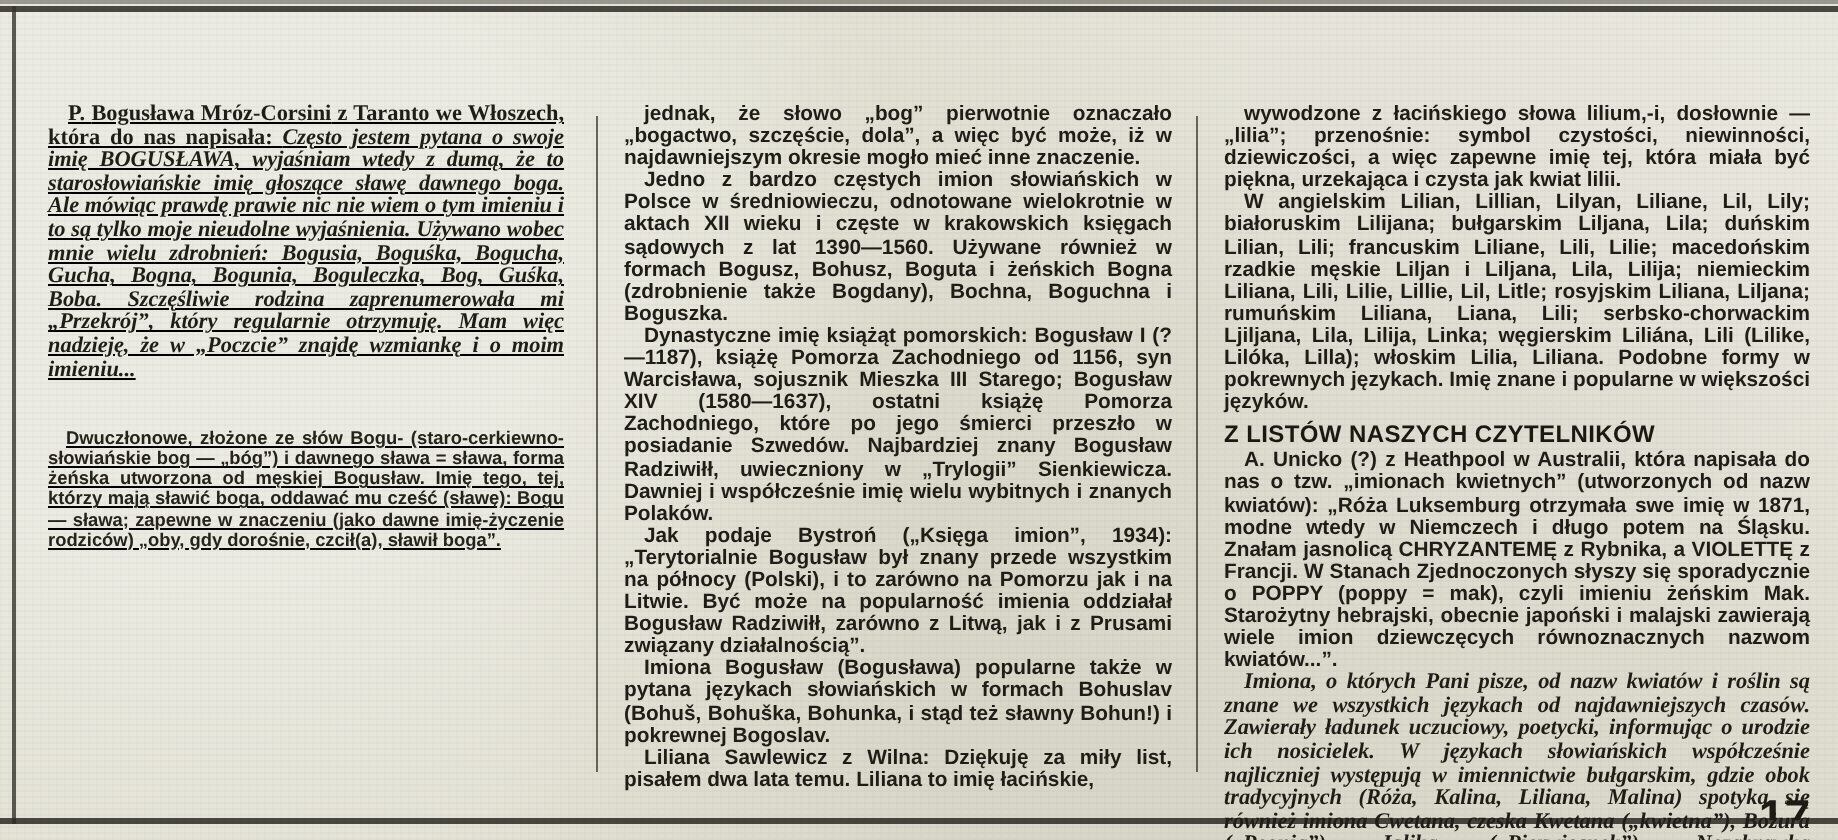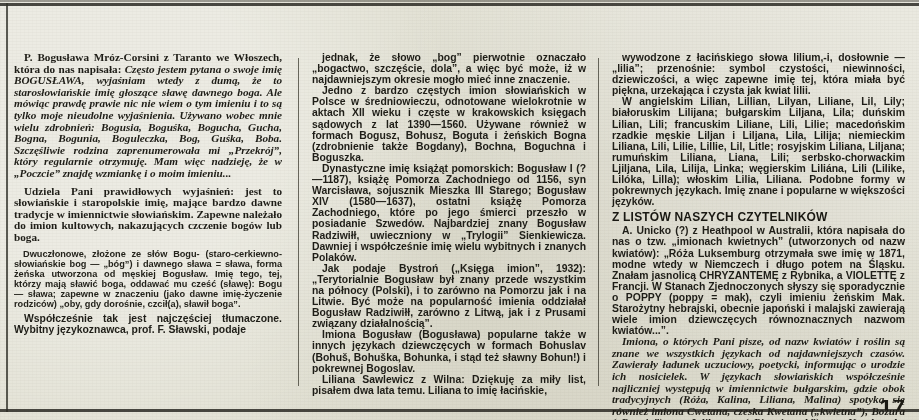--- a/index.html
+++ b/index.html
@@ -52,21 +52,21 @@
     position:absolute;right:20px;top:18px;
     font-family:"Liberation Sans", sans-serif;
     font-weight:bold;font-size:15px;color:#1f1e18;letter-spacing:.3px;
   }
 
   .cols{
     position:absolute;left:8px;right:4px;top:52px;bottom:12px;
     display:flex;
   }
   .col{position:relative;box-sizing:border-box;}
-  .c1{width:288px;padding:0 14px 0 6px;}
+  .c1{width:288px;padding:0 14px 0 16px;text-decoration:underline;}
   .c2{width:300px;padding:0 10px 0 16px;}
   .c3{width:auto;flex:1;padding:0 10px 0 16px;}
   .col + .col::before{
     content:"";position:absolute;left:2px;top:6px;bottom:22px;
     width:1px;background:#3b392f;opacity:.75;
   }
 
   p{margin:0;}
   .body-reg{
     font-family:"Liberation Serif", serif;
@@ -118,31 +118,29 @@
   <div class="rule-top2"></div>
   <div class="rule-top"></div>
   <div class="rule-left"></div>
   <div class="rule-bottom"></div>
 
 
   <div class="cols">
 
     <div class="col c1">
       <p class="body-reg"><span>P. </span><b class="nm">Bogusława Mróz-Corsini</b><span> z Taranto we Włoszech, która do nas napisała: </span><i>Często jestem pytana o swoje imię BOGUSŁAWA, wyjaśniam wtedy z dumą, że to starosłowiańskie imię głoszące sławę dawnego boga. Ale mówiąc prawdę prawie nic nie wiem o tym imieniu i to są tylko moje nieudolne wyjaśnienia. Używano wobec mnie wielu zdrobnień: Bogusia, Boguśka, Bogucha, Gucha, Bogna, Bogunia, Boguleczka, Bog, Guśka, Boba. Szczęśliwie rodzina zaprenumerowała mi „Przekrój”, który regularnie otrzymuję. Mam więc nadzieję, że w „Poczcie” znajdę wzmiankę i o moim imieniu...</i></p>
-      <p class="body-reg" style="margin-top:6px">Udziela Pani prawidłowych wyjaśnień: jest to słowiańskie i staropolskie imię, mające bardzo dawne tradycje w imiennictwie słowiańskim. Zapewne należało do imion kultowych, nakazujących czczenie bogów lub boga.</p>
-      <p class="body-small" style="margin-top:5px">Dwuczłonowe, złożone ze słów Bogu- (staro-cerkiewno-słowiańskie bog — „bóg”) i dawnego sława = sławа, forma żeńska utworzona od męskiej Bogusław. Imię tego, tej, którzy mają sławić boga, oddawać mu cześć (sławę): Bogu — sława; zapewne w znaczeniu (jako dawne imię-życzenie rodziców) „oby, gdy dorośnie, czcił(a), sławił boga”.</p>
-      <p class="body-sans" style="margin-top:4px">Współcześnie tak jest najczęściej tłumaczone. Wybitny językoznawca, prof. F. Sławski, podaje</p>
+      <p class="body-small" style="margin-top:23px">Dwuczłonowe, złożone ze słów Bogu- (staro-cerkiewno-słowiańskie bog — „bóg”) i dawnego sława = sławа, forma żeńska utworzona od męskiej Bogusław. Imię tego, tej, którzy mają sławić boga, oddawać mu cześć (sławę): Bogu — sława; zapewne w znaczeniu (jako dawne imię-życzenie rodziców) „oby, gdy dorośnie, czcił(a), sławił boga”.</p>
     </div>
 
     <div class="col c2">
       <p class="body-sans">jednak, że słowo „bog” pierwotnie oznaczało „bogactwo, szczęście, dola”, a więc być może, iż w najdawniejszym okresie mogło mieć inne znaczenie.</p>
       <p class="body-sans">Jedno z bardzo częstych imion słowiańskich w Polsce w średniowieczu, odnotowane wielokrotnie w aktach XII wieku i częste w krakowskich księgach sądowych z lat 1390—1560. Używane również w formach Bogusz, Bohusz, Boguta i żeńskich Bogna (zdrobnienie także Bogdany), Bochna, Boguchna i Boguszka.</p>
       <p class="body-sans">Dynastyczne imię książąt pomorskich: Bogusław I (?—1187), książę Pomorza Zachodniego od 1156, syn Warcisława, sojusznik Mieszka III Starego; Bogusław XIV (1580—1637), ostatni książę Pomorza Zachodniego, które po jego śmierci przeszło w posiadanie Szwedów. Najbardziej znany Bogusław Radziwiłł, uwieczniony w „Trylogii” Sienkiewicza. Dawniej i współcześnie imię wielu wybitnych i znanych Polaków.</p>
-      <p class="body-sans">Jak podaje Bystroń („Księga imion”, 1932): „Terytorialnie Bogusław był znany przede wszystkim na północy (Polski), i to zarówno na Pomorzu jak i na Litwie. Być może na popularność imienia oddziałał Bogusław Radziwiłł, zarówno z Litwą, jak i z Prusami związany działalnością”.</p>
-      <p class="body-sans">Imiona Bogusław (Bogusława) popularne także w innych językach dziewczęcych w formach Bohuslav (Bohuš, Bohuška, Bohunka, i stąd też sławny Bohun!) i pokrewnej Bogoslav.</p>
+      <p class="body-sans">Jak podaje Bystroń („Księga imion”, 1934): „Terytorialnie Bogusław był znany przede wszystkim na północy (Polski), i to zarówno na Pomorzu jak i na Litwie. Być może na popularność imienia oddziałał Bogusław Radziwiłł, zarówno z Litwą, jak i z Prusami związany działalnością”.</p>
+      <p class="body-sans">Imiona Bogusław (Bogusława) popularne także w pytana językach słowiańskich w formach Bohuslav (Bohuš, Bohuška, Bohunka, i stąd też sławny Bohun!) i pokrewnej Bogoslav.</p>
       <p class="body-sans"><b>Liliana Sawlewicz</b><span> z Wilna: Dziękuję za miły list, pisałem dwa lata temu. Liliana to imię łacińskie,</span></p>
     </div>
 
     <div class="col c3">
       <p class="body-sans">wywodzone z łacińskiego słowa lilium,-i, dosłownie — „lilia”; przenośnie: symbol czystości, niewinności, dziewiczości, a więc zapewne imię tej, która miała być piękna, urzekająca i czysta jak kwiat lilii.</p>
       <p class="body-sans">W angielskim Lilian, Lillian, Lilyan, Liliane, Lil, Lily; białoruskim Lilijana; bułgarskim Liljana, Lila; duńskim Lilian, Lili; francuskim Liliane, Lili, Lilie; macedońskim rzadkie męskie Liljan i Liljana, Lila, Lilija; niemieckim Liliana, Lili, Lilie, Lillie, Lil, Litle; rosyjskim Liliana, Liljana; rumuńskim Liliana, Liana, Lili; serbsko-chorwackim Ljiljana, Lila, Lilija, Linka; węgierskim Liliána, Lili (Lilike, Lilóka, Lilla); włoskim Lilia, Liliana. Podobne formy w pokrewnych językach. Imię znane i popularne w większości języków.</p>
       <p class="sec-head">Z LISTÓW NASZYCH CZYTELNIKÓW</p>
       <p class="body-sans"><b>A. Unicko (?)</b><span> z Heathpool w Australii, która napisała do nas o tzw. „imionach kwietnych” (utworzonych od nazw kwiatów): „Róża Luksemburg otrzymała swe imię w 1871, modne wtedy w Niemczech i długo potem na Śląsku. Znałam jasnolicą CHRYZANTEMĘ z Rybnika, a VIOLETTĘ z Francji. W Stanach Zjednoczonych słyszy się sporadycznie o POPPY (poppy = mak), czyli imieniu żeńskim Mak. Starożytny hebrajski, obecnie japoński i malajski zawierają wiele imion dziewczęcych równoznacznych nazwom kwiatów...”.</span></p>
       <p class="body-it">Imiona, o których Pani pisze, od nazw kwiatów i roślin są znane we wszystkich językach od najdawniejszych czasów. Zawierały ładunek uczuciowy, poetycki, informując o urodzie ich nosicielek. W językach słowiańskich współcześnie najliczniej występują w imiennictwie bułgarskim, gdzie obok tradycyjnych (Róża, Kalina, Liliana, Malina) spotyka się również imiona Cwetana, czeska Kwetana („kwietna”), Bożura („Peonia”), Iglika („Pierwiosnek”), Nezabrawka („Niezapominajka”), Temenuga („Fiołek”), Łatinka („Nasturcja”) i wiele innych. Popularność tych imion, niestety, zanika. Każda epoka bowiem tworzy własne popularne i „modne” imiona. Przesyłam pozdrowienia!</p>
       <div class="pageno">17</div>

